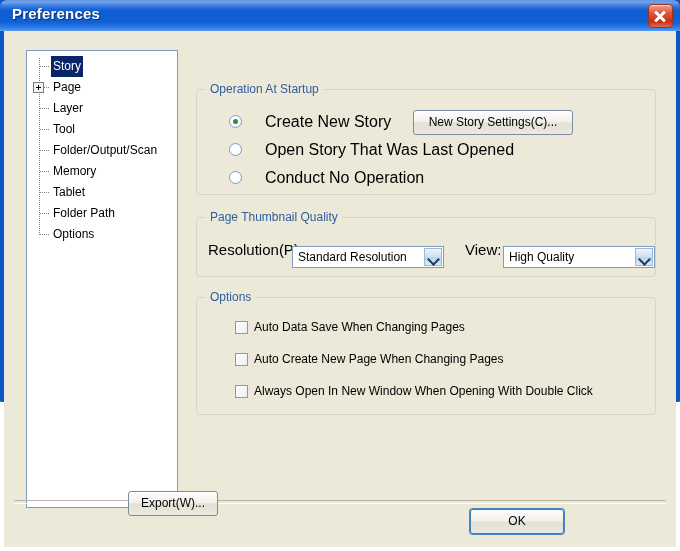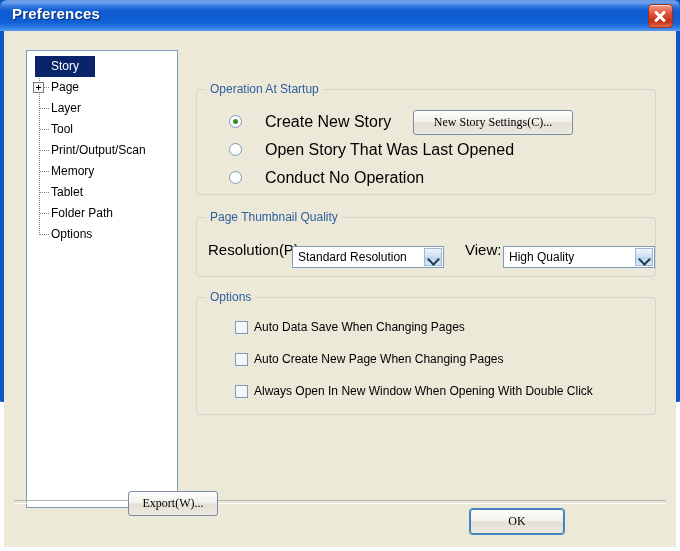--- a/index.html
+++ b/index.html
@@ -113,22 +113,22 @@
     border-left: 1px dotted #808080;
   }
   .tree-stub {
     position: absolute;
     left: 13px;
     width: 9px; height: 1px;
     border-top: 1px dotted #808080;
   }
   .tree-label {
     position: absolute;
-    left: 8px;
-    padding: 0 16px;
+    left: 24px;
+    padding: 0 2px;
   }
   .tree-item.selected .tree-label {
     background: #0a246a;
     color: #ffffff;
   }
   .tree-expander {
     position: absolute;
     left: 6px;
     width: 11px; height: 11px;
     box-sizing: border-box;
@@ -219,21 +219,21 @@
     font-size: 12px;
   }
 
   
   .btn {
     position: absolute;
     box-sizing: border-box;
     border: 1px solid #7d8ba3;
     border-radius: 3px;
     background: linear-gradient(to bottom, #fdfdfd 0%, #f2f1ec 46%, #e3e0d5 52%, #ebe9e0 100%);
-    font-family: Liberation Serif, serif;
+    font-family: Liberation Sans, sans-serif;
     font-size: 12px;
     color: #000;
     text-align: center;
     cursor: pointer;
     box-shadow: inset 0 1px 0 rgba(255,255,255,0.8);
     white-space: nowrap;
   }
   .btn.default {
     border: 1px solid #3c7fb1;
     box-shadow: 0 0 0 1px #4a86c8, inset 0 1px 0 rgba(255,255,255,0.8);
@@ -325,21 +325,21 @@
           <div class="tree-item" style="top: 47px;">
             <span class="tree-stub" style="top: 10px;"></span>
             <span class="tree-label">Layer</span>
           </div>
           <div class="tree-item" style="top: 68px;">
             <span class="tree-stub" style="top: 10px;"></span>
             <span class="tree-label">Tool</span>
           </div>
           <div class="tree-item" style="top: 89px;">
             <span class="tree-stub" style="top: 10px;"></span>
-            <span class="tree-label">Print/Output/Scan</span>
+            <span class="tree-label">Folder/Output/Scan</span>
           </div>
           <div class="tree-item" style="top: 110px;">
             <span class="tree-stub" style="top: 10px;"></span>
             <span class="tree-label">Memory</span>
           </div>
           <div class="tree-item" style="top: 131px;">
             <span class="tree-stub" style="top: 10px;"></span>
             <span class="tree-label">Tablet</span>
           </div>
           <div class="tree-item" style="top: 152px;">

